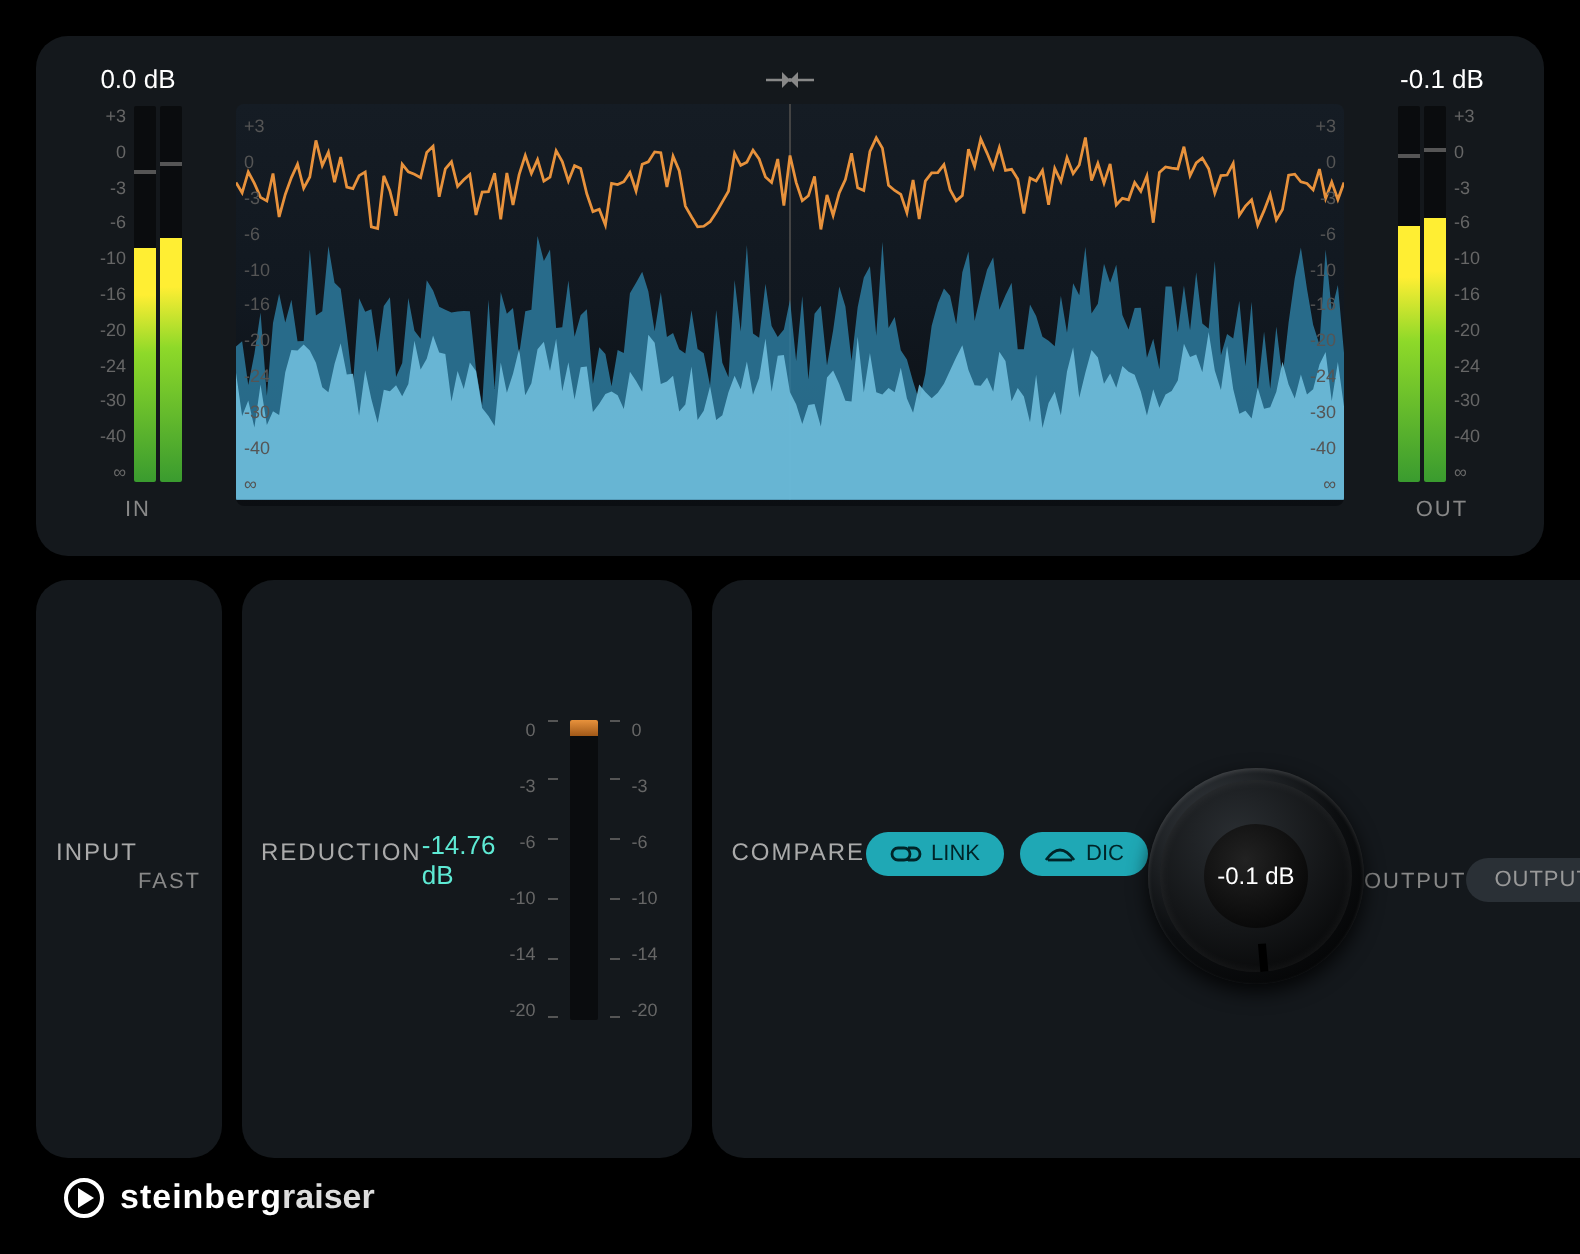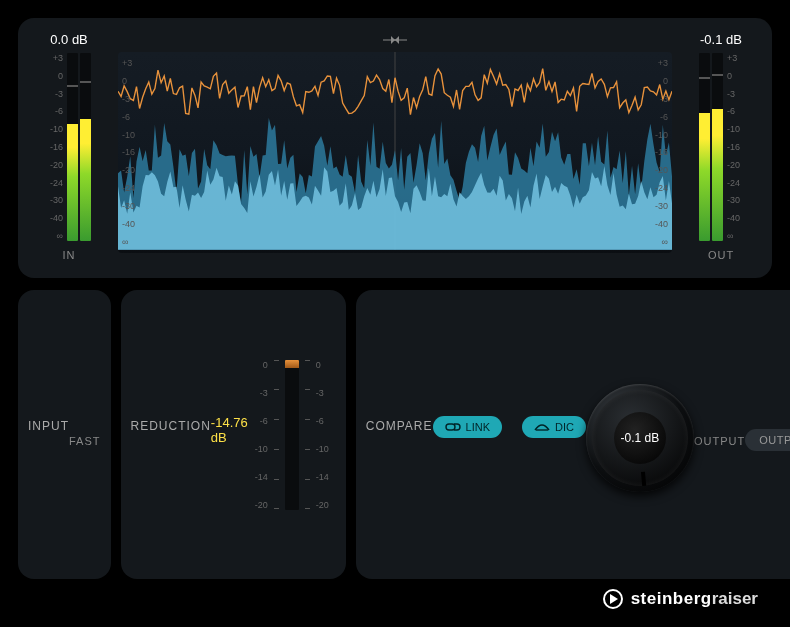--- a/index.html
+++ b/index.html
@@ -80,21 +80,21 @@
   }
   .knob::before {
     content: ""; position: absolute; inset: 6px; border-radius: 50%;
     background: radial-gradient(circle at 40% 30%, #2a2e32, #000);
     box-shadow: inset 0 0 6px rgba(255,255,255,0.08);
   }
   .knob-center { position: absolute; inset: 30px; border-radius: 50%; background: radial-gradient(circle at 40% 35%, #222, #000); display: flex; align-items: center; justify-content: center; color: #fff; font-size: 13px; }
   .knob-marker { position: absolute; width: 4px; height: 14px; background: #000; top: 6px; left: 50%; margin-left: -2px; transform-origin: 2px 52px; }
   .knob-label { color: #888; font-size: 11px; margin-top: 12px; letter-spacing: 1px; }
 
-  .reduction-value { color: #fde047; font-size: 13px; margin-bottom: 10px; }
+  .reduction-value { color: #5eead4; font-size: 13px; margin-bottom: 10px; }
   .reduction-meter { display: flex; gap: 6px; align-items: flex-start; }
   .red-scale { display: flex; flex-direction: column; justify-content: space-between; height: 150px; font-size: 9px; color: #666; width: 20px; }
   .red-scale.left { text-align: right; }
   .red-scale.right { text-align: left; }
   .red-bar { width: 14px; height: 150px; background: #0a0c0e; position: relative; border-radius: 1px; overflow: hidden; }
   .red-fill { position: absolute; top: 0; left: 0; right: 0; background: linear-gradient(to bottom, #e8923c, #a05818); height: 8px; }
   .red-dash { width: 5px; display: flex; flex-direction: column; justify-content: space-between; height: 150px; }
   .red-dash span { height: 1px; background: #555; }
 
   .release-select {
@@ -111,26 +111,26 @@
   .auto-label { color: #555; font-size: 11px; letter-spacing: 1px; margin-bottom: 10px; }
   .small-knob {
     width: 34px; height: 34px; border-radius: 50%;
     background: radial-gradient(circle at 35% 30%, #2a2e32, #000);
     box-shadow: 0 2px 4px rgba(0,0,0,0.8), inset 0 1px 1px rgba(255,255,255,0.1);
     position: relative; cursor: pointer;
   }
   .small-knob::after { content: ""; position: absolute; width: 4px; height: 4px; background: #888; border-radius: 50%; bottom: 6px; left: 10px; }
   .time-label { color: #444; font-size: 11px; letter-spacing: 1px; margin-top: 8px; }
 
-  .pill-row { display: flex; gap: 20px; margin-bottom: 16px; }
+  .pill-row { display: flex; gap: 8px; margin-bottom: 16px; }
   .pill { border-radius: 14px; padding: 5px 12px; display: flex; align-items: center; gap: 5px; font-size: 11px; cursor: pointer; font-weight: 500; }
   .pill.active { background: #1fa8b5; color: #002428; }
   .compare-btn { background: #2a3036; color: #999; border-radius: 14px; padding: 5px 14px; font-size: 11px; cursor: pointer; margin-top: 10px; letter-spacing: 0.5px; }
 
-  .footer { display: flex; justify-content: flex-end; align-items: center; padding: 10px 14px 0 14px; color: #fff; }
+  .footer { display: flex; justify-content: flex-start; align-items: center; padding: 10px 14px 0 14px; color: #fff; }
   .brand { display: flex; align-items: center; gap: 8px; font-size: 17px; font-weight: 600; letter-spacing: 0.5px; }
   .brand-icon { width: 20px; height: 20px; border: 2px solid #fff; border-radius: 50%; position: relative; }
   .brand-icon::after { content: ""; position: absolute; left: 5px; top: 3px; width: 0; height: 0; border-left: 8px solid #fff; border-top: 5px solid transparent; border-bottom: 5px solid transparent; }
   .product { font-size: 17px; font-weight: 600; color: #ddd; }
 </style>
 </head>
 <body>
 
 <div class="plugin">
 

